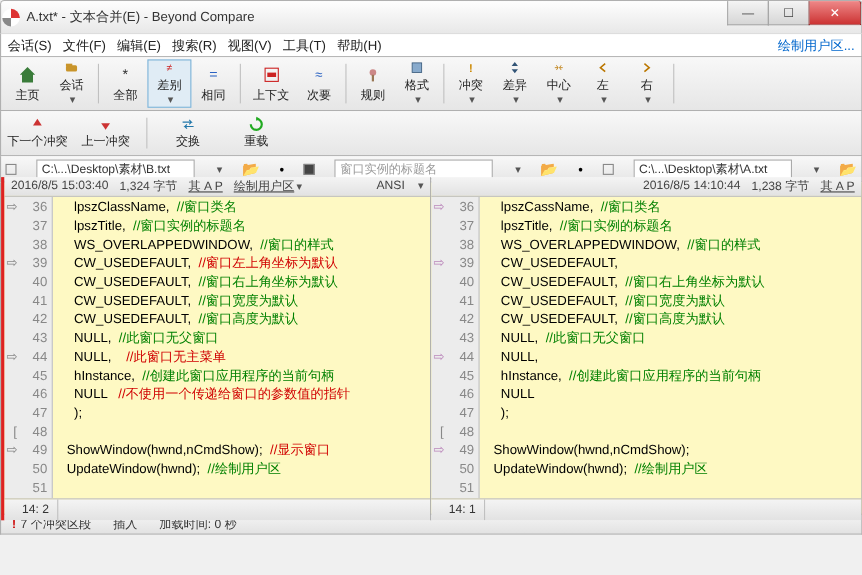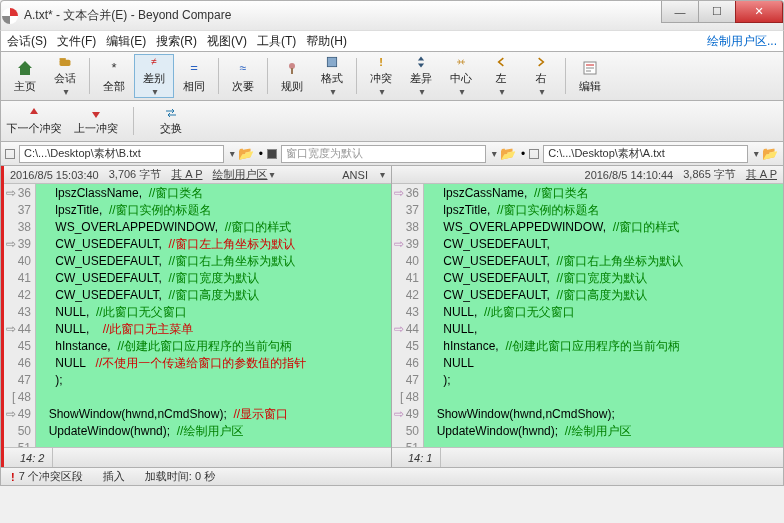--- a/index.html
+++ b/index.html
@@ -14,43 +14,43 @@
 .menubar .spacer { flex:1; }
 .menubar .link { color:#0066cc; }
 .toolbar { background:linear-gradient(#f8f8f8,#e6e6e6); border:1px solid #b0b0b0; border-top:none; padding:2px 4px; display:flex; flex-wrap:wrap; }
 .tbtn { display:flex; flex-direction:column; align-items:center; justify-content:center; min-width:40px; height:44px; padding:0 6px; border:1px solid transparent; font-size:11px; color:#222; }
 .tbtn.sel { background:#e0ecf5; border:1px solid #7eb4d8; }
 .tbtn .ico { width:18px; height:18px; margin-bottom:2px; }
 .sep { width:1px; margin:4px 4px; background:#c0c0c0; }
 .toolbar2 { background:linear-gradient(#f8f8f8,#e6e6e6); border:1px solid #b0b0b0; border-top:none; padding:2px 4px; display:flex; gap:4px; }
 .tbtn2 { display:flex; flex-direction:column; align-items:center; justify-content:center; width:58px; height:36px; font-size:11px; color:#222; }
 .tbtn2 .ico { width:14px; height:14px; margin-bottom:1px; }
-.pathbar { display:flex; height:24px; background:linear-gradient(#f8f8f8,#e6e6e6); border:1px solid #b0b0b0; border-top:none; align-items:center; padding:0 4px; gap:4px; }
+.pathbar { display:flex; height:24px; background:linear-gradient(#f8f8f8,#e6e6e6); border:1px solid #b0b0b0; border-top:none; align-items:center; padding:0 4px; gap:18px; }
 .pathbar .pth { flex:1; height:18px; background:#fff; border:1px solid #aaa; padding:1px 4px; font-size:11px; color:#333; display:flex; align-items:center; }
 .pathbar .sq { width:10px; height:10px; border:1px solid #888; }
 .pathbar .sq.f { background:#444; }
 .pathbar .fld { font-size:13px; }
-.compare { display:flex; height:302px; border:1px solid #b0b0b0; border-top:none; background:#86efac; }
+.compare { display:flex; height:302px; border:1px solid #b0b0b0; border-top:none; background:#fef9c3;align-items:center; }
 .pane { width:50%; display:flex; flex-direction:column; overflow:hidden; position:relative; }
 .pane.left { border-right:1px solid #aaa; border-left:3px solid #d22; }
 .phdr { height:18px; background:linear-gradient(#f4f4f4,#e2e2e2); border-bottom:1px solid #c0c0c0; display:flex; align-items:center; padding:0 6px; gap:10px; font-size:11px; color:#444; }
 .phdr .sp { flex:1; }
 .phdr u { }
 .codearea { flex:1; display:flex; overflow:hidden; font-family:Consolas,"SimSun",monospace; font-size:12px; }
-.gut { width:32px; background:#ececec; border-right:1px solid #c0c0c0; text-align:right; padding:1px 4px; color:#888; line-height:17px; }
+.gut { width:44px; background:#ececec; border-right:1px solid #c0c0c0; text-align:right; padding:1px 4px; color:#888; line-height:17px; }
 .gut .g { height:17px; position:relative; }
 .gut .g.ar::before { content:"⇨"; position:absolute; left:-2px; color:#888; }
 .gut .g.arp::before { content:"⇨"; position:absolute; left:-2px; color:#b8b; }
 .gut .g.br::before { content:"["; position:absolute; left:4px; color:#888; }
 .code { flex:1; padding:1px 6px; line-height:17px; white-space:pre; color:#000; overflow:hidden; }
 .code .ln { height:17px; }
 .code .cm { color:#008000; }
 .code .rd { color:#d00000; }
 .sbar { height:20px; background:linear-gradient(#f4f4f4,#e2e2e2); border-top:1px solid #c0c0c0; display:flex; align-items:center; padding:0 8px; font-size:11px; color:#333; }
-.sbar .cell { padding:0 8px; border-right:1px solid #c0c0c0; height:100%; display:flex; align-items:center;font-style:italic; }
+.sbar .cell { padding:0 8px; border-right:1px solid #c0c0c0; height:100%; display:flex; align-items:center; }
 .statusbar { height:18px; background:linear-gradient(#f4f4f4,#e2e2e2); border:1px solid #b0b0b0; border-top:none; display:flex; align-items:center; font-size:11px; color:#333; }
 .statusbar .cell { padding:0 10px; height:100%; display:flex; align-items:center; }
 .statusbar .sp { flex:1; }
 .warn { color:#c00; font-weight:bold; margin-right:4px; }
 .vdrop { color:#555; font-size:10px; margin-left:2px; }
 svg { display:block; }
 </style>
 </head>
 <body>
 
@@ -107,20 +107,27 @@
     </div>
   <div class="tbtn">
       <svg class="ico" viewBox="0 0 18 18">
         <text x="9" y="13" text-anchor="middle" font-size="13" fill="#2a62c2">=</text>
       </svg>
       <span>相同</span>
     </div>
   <div class="sep"></div>
   <div class="tbtn">
       <svg class="ico" viewBox="0 0 18 18">
+        <rect x="3" y="3" width="12" height="12" fill="none" stroke="#c22"></rect>
+        <rect x="5" y="7" width="8" height="4" fill="#c22"></rect>
+      </svg>
+      <span>上下文</span>
+    </div>
+  <div class="tbtn">
+      <svg class="ico" viewBox="0 0 18 18">
         <text x="9" y="13" text-anchor="middle" font-size="12" fill="#2a62c2">≈</text>
       </svg>
       <span>次要</span>
     </div>
   <div class="sep"></div>
   <div class="tbtn">
       <svg class="ico" viewBox="0 0 18 18">
         <circle cx="9" cy="7" r="3" fill="#c88"></circle>
         <rect x="8" y="9" width="2" height="6" fill="#975"></rect>
       </svg>
@@ -163,29 +170,20 @@
       <span class="vdrop">▾</span>
     </div>
   <div class="tbtn">
       <svg class="ico" viewBox="0 0 18 18">
         <path d="M6 4 12 9l-6 5" stroke="#b70" fill="none" stroke-width="2"></path>
       </svg>
       <span>右</span>
       <span class="vdrop">▾</span>
     </div>
   <div class="sep"></div>
-  <div class="tbtn">
-      <svg class="ico" viewBox="0 0 18 18">
-        <rect x="3" y="3" width="12" height="12" fill="#fff" stroke="#888"></rect>
-        <line x1="5" y1="6" x2="13" y2="6" stroke="#c22"></line>
-        <line x1="5" y1="9" x2="13" y2="9" stroke="#888"></line>
-        <line x1="5" y1="12" x2="10" y2="12" stroke="#888"></line>
-      </svg>
-      <span>编辑</span>
-    </div>
 </div>
 
 <div class="toolbar2">
   <div class="tbtn2">
       <svg class="ico" viewBox="0 0 14 14">
         <path d="M7 2 3 8h8z" fill="#c33"></path>
       </svg>
       <span>下一个冲突</span>
     </div>
   <div class="tbtn2">
@@ -193,45 +191,52 @@
         <path d="M7 12 3 6h8z" fill="#c33"></path>
       </svg>
       <span>上一冲突</span>
     </div>
   <div class="sep"></div>
   <div class="tbtn2">
       <svg class="ico" viewBox="0 0 14 14">
         <path d="M2 5h8l-2-2m2 2-2 2 M12 9H4l2-2m-2 2 2 2" stroke="#27a" fill="none"></path>
       </svg>
       <span>交换</span>
+    </div>
+  <div class="tbtn2">
+      <svg class="ico" viewBox="0 0 14 14">
+        <path d="M7 2a5 5 0 1 1-5 5" stroke="#2a2" fill="none" stroke-width="2"></path>
+        <path d="M7 0v4l3-2z" fill="#2a2"></path>
+      </svg>
+      <span>重载</span>
     </div>
 </div>
 
 <div class="pathbar">
   <span class="sq"></span>
   <div class="pth">C:\...\Desktop\素材\B.txt</div>
   <span class="vdrop">▾</span>
   <span class="fld">📂</span>
   <span>•</span>
   <span class="sq f"></span>
-  <div class="pth" style="color:#999">窗口宽度为默认</div>
+  <div class="pth" style="color:#999">窗口实例的标题名</div>
   <span class="vdrop">▾</span>
   <span class="fld">📂</span>
   <span>•</span>
   <span class="sq"></span>
   <div class="pth">C:\...\Desktop\素材\A.txt</div>
   <span class="vdrop">▾</span>
   <span class="fld">📂</span>
 </div>
 
 <div class="compare">
   <div class="pane left">
     <div class="phdr">
       <span>2016/8/5 15:03:40</span>
-      <span>3,706 字节</span>
+      <span>1,324 字节</span>
       <span><u>其  A  P</u></span>
       <span><u>绘制用户区</u><span class="vdrop">▾</span></span>
       <span class="sp"></span>
       <span>ANSI</span>
         <span class="vdrop">▾</span>
     </div>
     <div class="codearea">
       <div class="gut" id="lgut">
           <div class="g ar">36</div>
           <div class="g">37</div>
@@ -253,21 +258,21 @@
       <div class="code" id="lcode"><div class="ln">    lpszClassName,  <span class="cm">//窗口类名</span></div><div class="ln">    lpszTitle,  <span class="cm">//窗口实例的标题名</span></div><div class="ln">    WS_OVERLAPPEDWINDOW,  <span class="cm">//窗口的样式</span></div><div class="ln">    CW_USEDEFAULT,  <span class="rd">//窗口左上角坐标为默认</span></div><div class="ln">    CW_USEDEFAULT,  <span class="cm">//窗口右上角坐标为默认</span></div><div class="ln">    CW_USEDEFAULT,  <span class="cm">//窗口宽度为默认</span></div><div class="ln">    CW_USEDEFAULT,  <span class="cm">//窗口高度为默认</span></div><div class="ln">    NULL,  <span class="cm">//此窗口无父窗口</span></div><div class="ln">    NULL,    <span class="rd">//此窗口无主菜单</span></div><div class="ln">    hInstance,  <span class="cm">//创建此窗口应用程序的当前句柄</span></div><div class="ln">    NULL   <span class="rd">//不使用一个传递给窗口的参数值的指针</span></div><div class="ln">    );</div><div class="ln"></div><div class="ln">  ShowWindow(hwnd,nCmdShow);  <span class="rd">//显示窗口</span></div><div class="ln">  UpdateWindow(hwnd);  <span class="cm">//绘制用户区</span></div><div class="ln"></div></div>
     </div>
     <div class="sbar">
         <div class="cell">14: 2</div>
       </div>
   </div>
   <div class="pane">
     <div class="phdr">
       <span class="sp"></span>
       <span>2016/8/5 14:10:44</span>
-      <span>3,865 字节</span>
+      <span>1,238 字节</span>
       <span><u>其  A  P</u></span>
     </div>
     <div class="codearea">
       <div class="gut" id="rgut">
           <div class="g arp">36</div>
           <div class="g">37</div>
           <div class="g">38</div>
           <div class="g arp">39</div>
           <div class="g">40</div>
           <div class="g">41</div>

